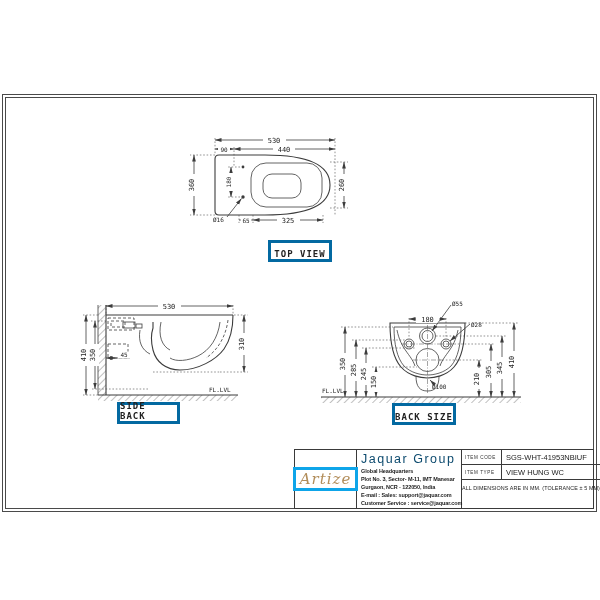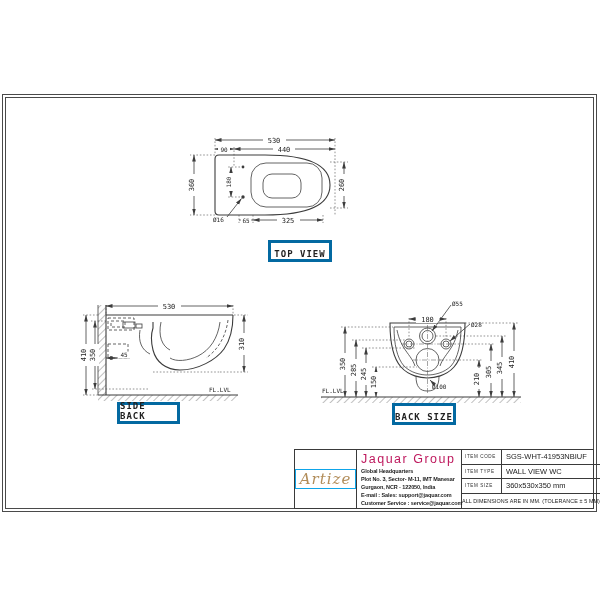--- a/index.html
+++ b/index.html
@@ -8,23 +8,23 @@
   .frame{position:absolute;left:2px;top:94px;width:593px;height:416px;border:1px solid #4a4a4a;}
   .frame-inner{position:absolute;left:2px;top:2px;right:2px;bottom:2px;border:1px solid #4a4a4a;}
   .view-svg{position:absolute;}
   .view-label{position:absolute;border:3px solid #0369a1;background:#fff;display:flex;
       align-items:flex-end;justify-content:center;
       font:bold 9px "DejaVu Sans Mono",monospace;letter-spacing:1px;color:#222;}
   
   .tblock{position:absolute;left:294px;top:449px;width:300px;height:60px;background:#fff;
       border:1px solid #3a3a3a;display:flex;box-sizing:border-box;}
   .tb-logo{width:61px;border-right:1px solid #3a3a3a;display:flex;align-items:center;justify-content:center;}
-  .tb-logo-box{border:1px solid #0ea5e9;padding:0 4px;font:italic 15px "DejaVu Serif",serif;letter-spacing:1px;}
+  .tb-logo-box{border:3px solid #0ea5e9;padding:0 4px;font:italic 15px "DejaVu Serif",serif;letter-spacing:1px;}
   .tb-co{width:105px;border-right:1px solid #3a3a3a;padding:2px 3px 0 4px;box-sizing:border-box;}
-  .tb-company{font-size:12.5px;letter-spacing:1.5px;color:#be185d;margin-bottom:2px;white-space:nowrap;}
+  .tb-company{font-size:12.5px;letter-spacing:1.5px;color:#0c4a6e;margin-bottom:2px;white-space:nowrap;}
   .tb-addr{font-weight:bold;font-size:5.5px;line-height:1.45;letter-spacing:-0.1px;color:#1c1c1c;white-space:nowrap;}
   .tb-right{flex:1;display:flex;flex-direction:column;}
   .tb-row{height:15px;display:flex;border-bottom:1px solid #3a3a3a;box-sizing:border-box;}
   .tb-lab{width:40px;border-right:1px solid #3a3a3a;display:flex;align-items:center;padding-left:3px;
       font-size:4.6px;letter-spacing:0.6px;color:#333;box-sizing:border-box;}
   .tb-val{flex:1;display:flex;align-items:center;padding-left:4px;font-size:7.5px;color:#1c1c1c;white-space:nowrap;}
   .tb-note{flex:1;display:flex;align-items:center;justify-content:center;
       font-size:5.4px;letter-spacing:0.1px;color:#1c1c1c;white-space:nowrap;}
   
   .ol{fill:none;stroke:#3c3c3c;stroke-width:1.1;}
@@ -277,23 +277,19 @@
       <div>Customer Service : service@jaquar.com</div>
     </div>
   </div>
   <div class="tb-right">
     <div class="tb-row">
       <div class="tb-lab">ITEM CODE</div>
       <div class="tb-val">SGS-WHT-41953NBIUF</div>
     </div>
     <div class="tb-row">
       <div class="tb-lab">ITEM TYPE</div>
-      <div class="tb-val">WALL VIEW WC</div>
-    </div>
-    <div class="tb-row">
-      <div class="tb-lab">ITEM SIZE</div>
-      <div class="tb-val">360x530x350 mm</div>
+      <div class="tb-val">VIEW HUNG WC</div>
     </div>
     <div class="tb-row" style="border-bottom:none">
       <div class="tb-note">ALL DIMENSIONS ARE IN MM. (TOLERANCE ± 5 MM)</div>
     </div>
   </div>
 </div>
 
 </body></html>

